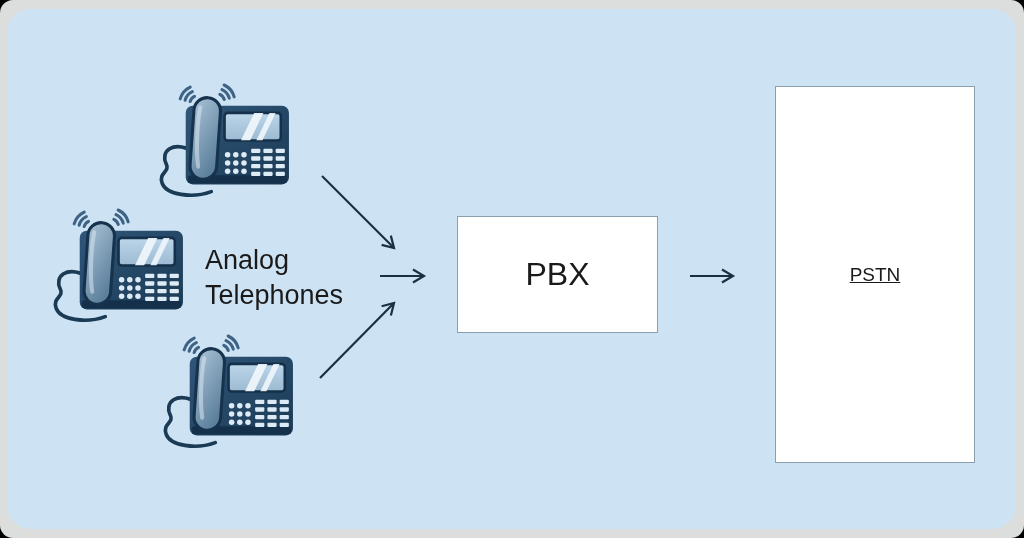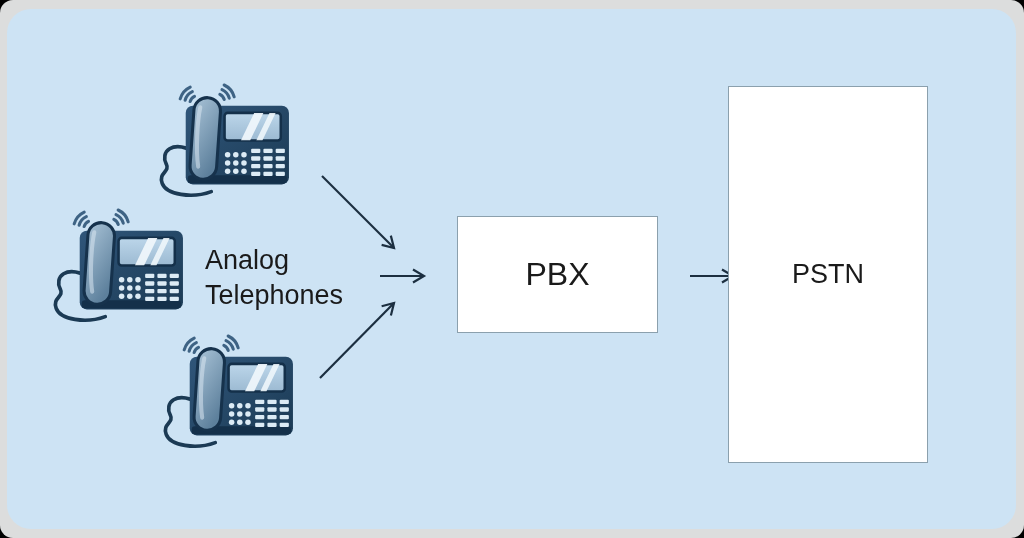--- a/index.html
+++ b/index.html
@@ -23,21 +23,21 @@
     border-radius: 24px;
   }
   .node {
     position: absolute;
     background: var(--box_fill, #ffffff);
     border: 1px solid var(--box_border, #8ba0ad);
     display: flex; align-items: center; justify-content: center;
     color: var(--text, #1a1a1a);
   }
   .node-pbx  { left: 450px; top: 207px; width: 199px; height: 115px; font-size: 32px; }
-  .node-pstn { left: 721px; top:  77px; width: 198px; height: 375px; font-size: 27px; }
+  .node-pstn { left: 768px; top:  77px; width: 198px; height: 375px; font-size: 19px; text-decoration: underline; }
   .tel-label {
     position: absolute;
     left: 198px; top: 234px; width: 175px;
     font-size: 27px; line-height: 35px;
     color: var(--text, #1a1a1a);
   }
   .phone { position: absolute; width: 138px; height: 123px; }
   .phone-top    { left: 146px; top:  70px; }
   .phone-middle { left:  40px; top: 195px; }
   .phone-bottom { left: 150px; top: 321px; }

